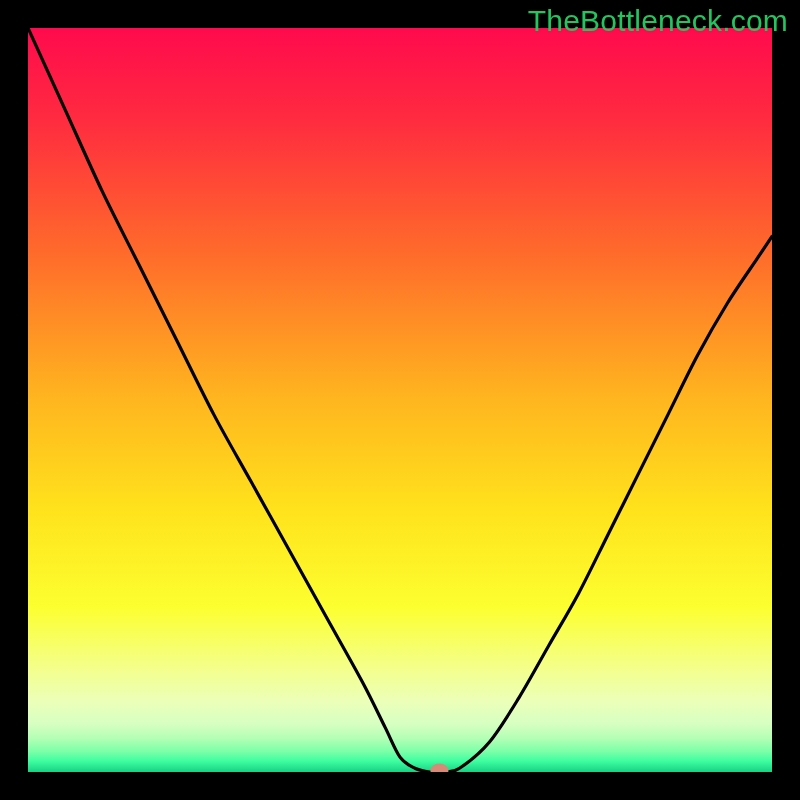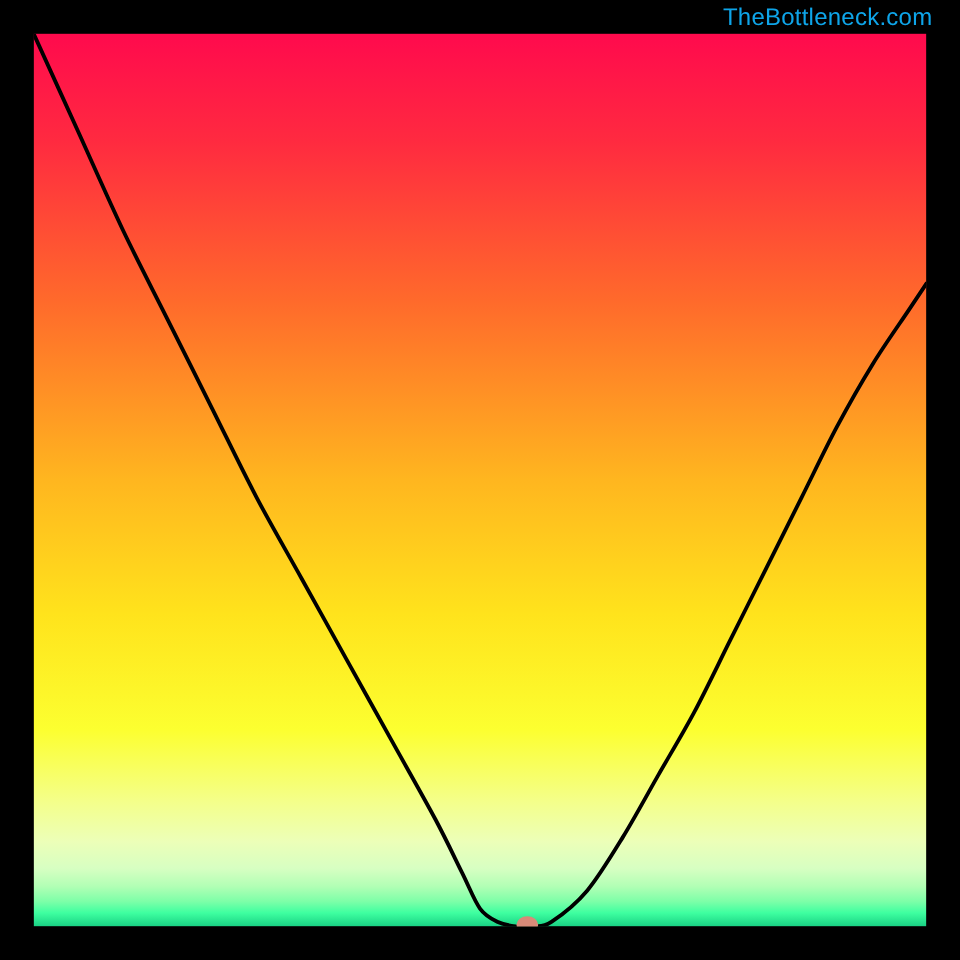--- a/index.html
+++ b/index.html
@@ -35,25 +35,25 @@
   svg.curve {
     position: absolute;
     left: 0;
     top: 0;
     width: 100%;
     height: 100%;
   }
   .watermark {
     position: absolute;
     top: 4px;
-    right: 23px;
+    right: 12px;
     font-family: Arial, Helvetica, sans-serif;
-    font-size: 20px;
+    font-size: 30px;
     font-weight: 400;
-    color: #0ea5e9;
+    color: #22c55e;
     letter-spacing: 0.2px;
   }
 </style>
 </head>
 <body>
 
 <div class="frame">
 
   <div class="plot-area">
 

